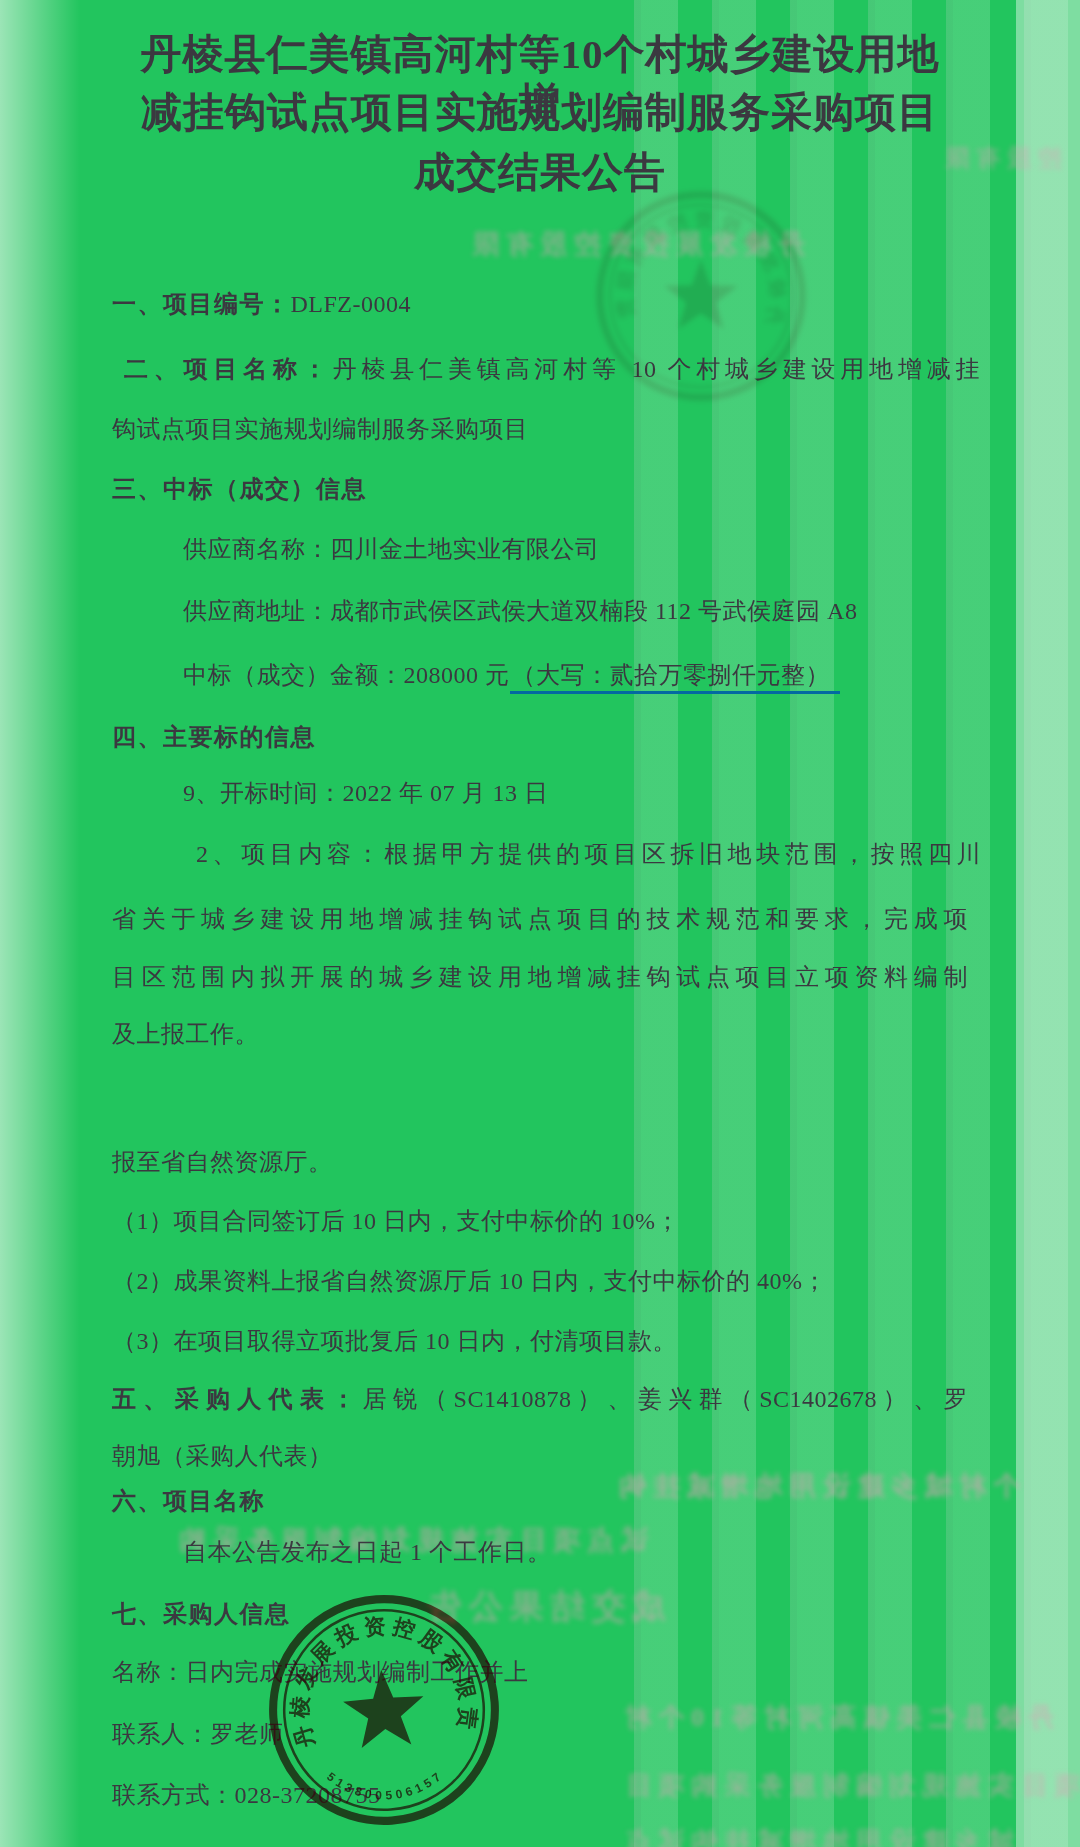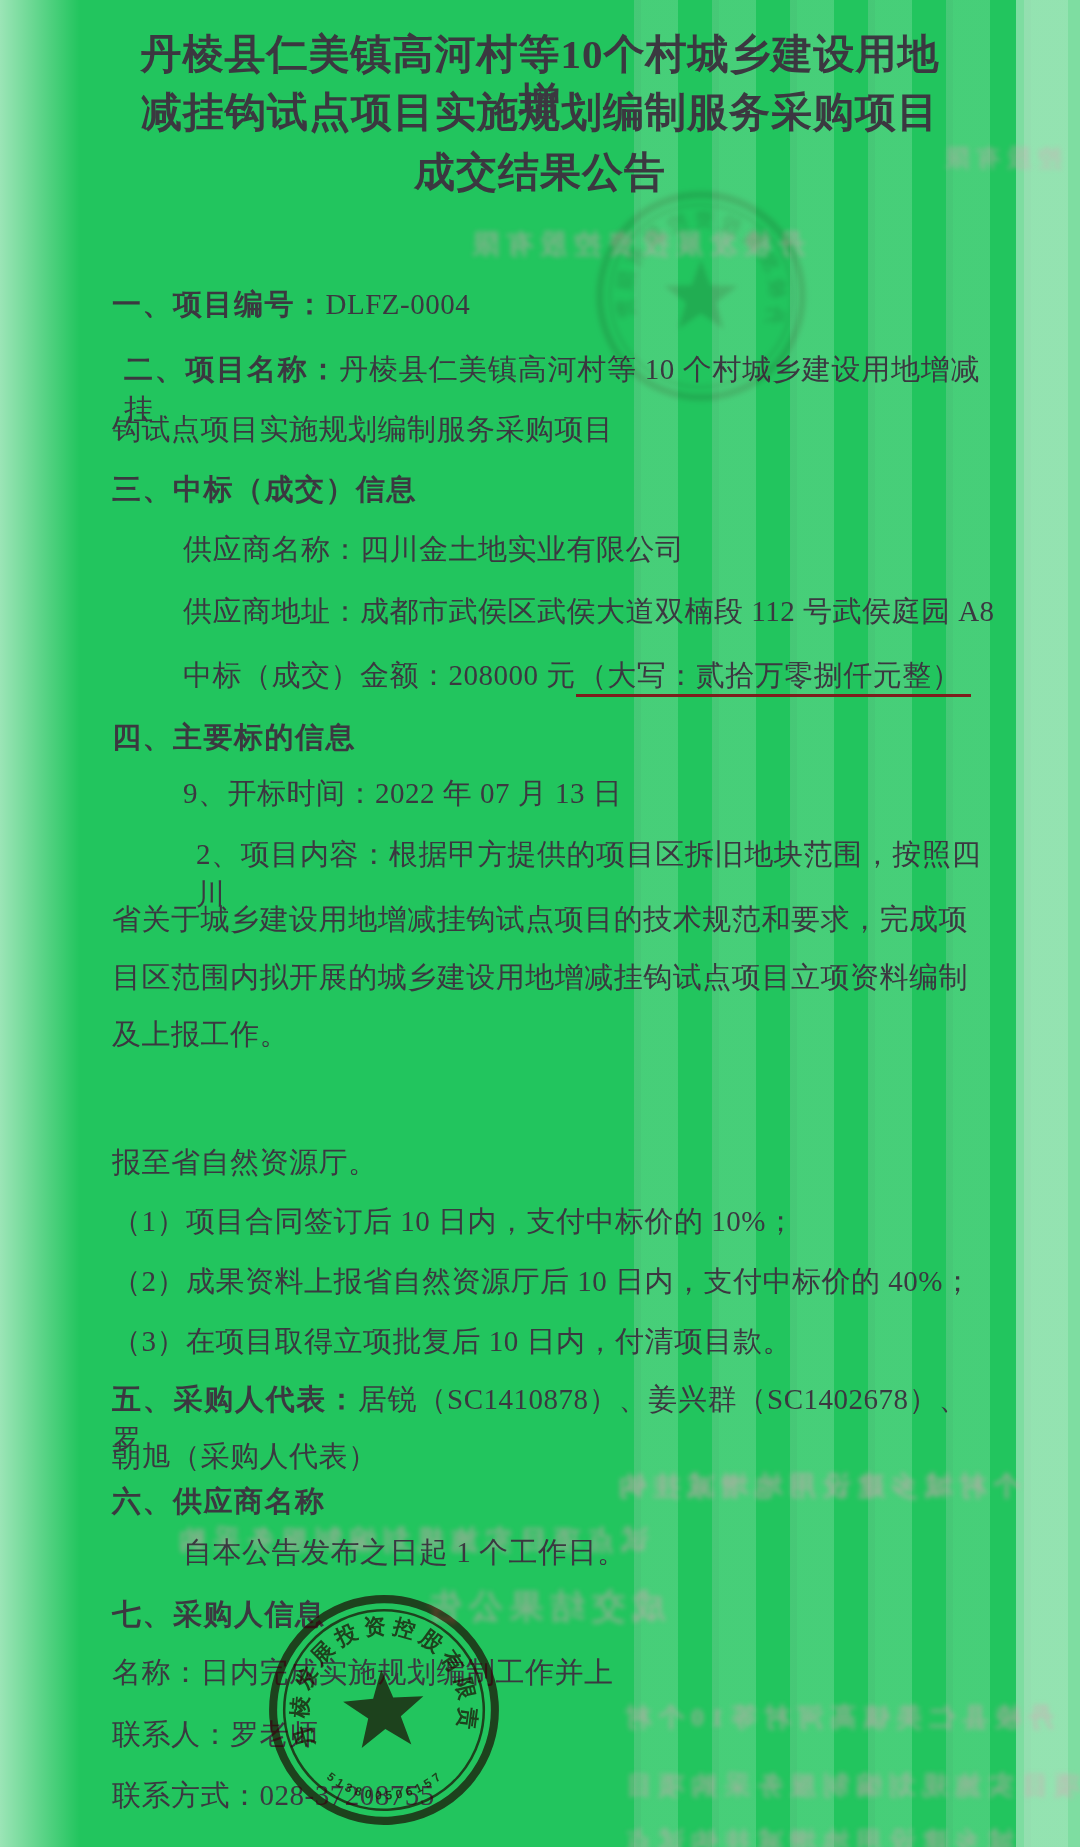--- a/index.html
+++ b/index.html
@@ -16,25 +16,25 @@
     background:repeating-linear-gradient(90deg,rgba(255,255,255,0) 0 34px,rgba(223,214,222,.35) 34px 41px,rgba(255,255,255,.30) 41px 78px);
     opacity:.55;pointer-events:none;}
   .edge-right{position:absolute;left:1016px;top:0;width:64px;height:100%;
     background:rgba(255,255,255,.42);pointer-events:none;}
 
   .title-line{
     position:absolute;left:125px;width:830px;text-align:center;
     font-weight:700;font-size:41px;line-height:48px;letter-spacing:1px;
   }
   .ln{
-    position:absolute;font-size:29px;line-height:40px;white-space:pre;letter-spacing:.5px;
+    position:absolute;font-size:24px;line-height:40px;white-space:pre;letter-spacing:.5px;
   }
   .j{width:856px;text-align:justify;text-align-last:justify;white-space:normal;}
   .hd{font-family:"Liberation Sans",sans-serif;font-weight:700;letter-spacing:1.5px;}
-  .ul{border-bottom:3px solid #7f1d1d;padding:0 10px 3px 2px;}
+  .ul{border-bottom:3px solid #0369a1;padding:0 10px 3px 2px;}
 
   
   .bl{
     position:absolute;color:#d8a4b4;transform:scaleX(-1);
     filter:blur(2.6px);white-space:pre;font-weight:700;letter-spacing:7px;
     pointer-events:none;
   }
 
   .seal{position:absolute;mix-blend-mode:multiply;}
   .seal-main{left:258px;top:1584px;width:252px;height:252px;opacity:.92;filter:blur(.4px);}
@@ -95,21 +95,21 @@
   <div class="ln" style="left:112px;top:1201px">（1）项目合同签订后 10 日内，支付中标价的 10%；</div>
 
   <div class="ln" style="left:112px;top:1261px">（2）成果资料上报省自然资源厅后 10 日内，支付中标价的 40%；</div>
 
   <div class="ln" style="left:112px;top:1321px">（3）在项目取得立项批复后 10 日内，付清项目款。</div>
 
   <div class="ln j" style="left:112px;top:1379px"><span class="hd">五、采购人代表：</span><span>居锐（SC1410878）、姜兴群（SC1402678）、罗</span></div>
 
   <div class="ln" style="left:112px;top:1436px">朝旭（采购人代表）</div>
 
-  <div class="ln" style="left:112px;top:1481px"><span class="hd">六、供应商名称</span></div>
+  <div class="ln" style="left:112px;top:1481px"><span class="hd">六、项目名称</span></div>
 
   <div class="ln" style="left:183px;top:1532px">自本公告发布之日起 1 个工作日。</div>
 
   <div class="ln" style="left:112px;top:1594px"><span class="hd">七、采购人信息</span></div>
 
   <div class="ln" style="left:112px;top:1652px">名称：日内完成实施规划编制工作并上</div>
 
   <div class="ln" style="left:112px;top:1714px">联系人：罗老师</div>
 
   <div class="ln" style="left:112px;top:1775px">联系方式：028-37208755</div>

